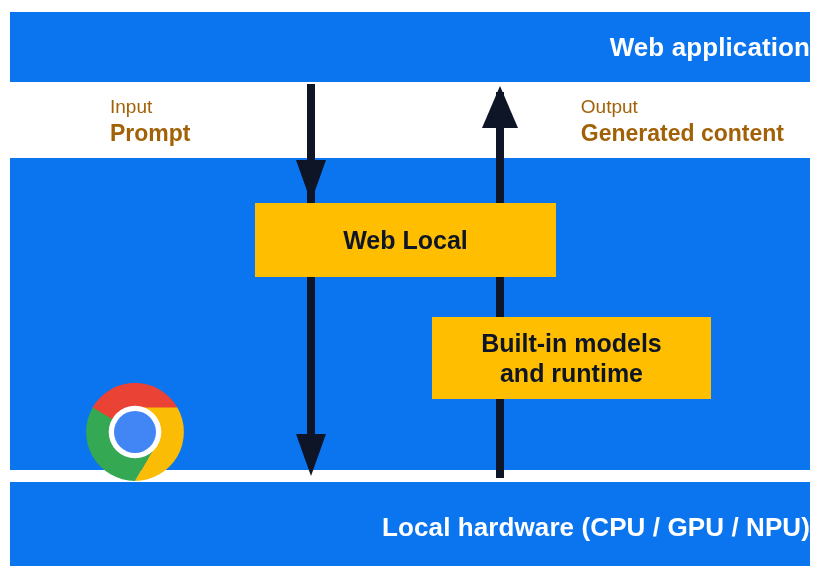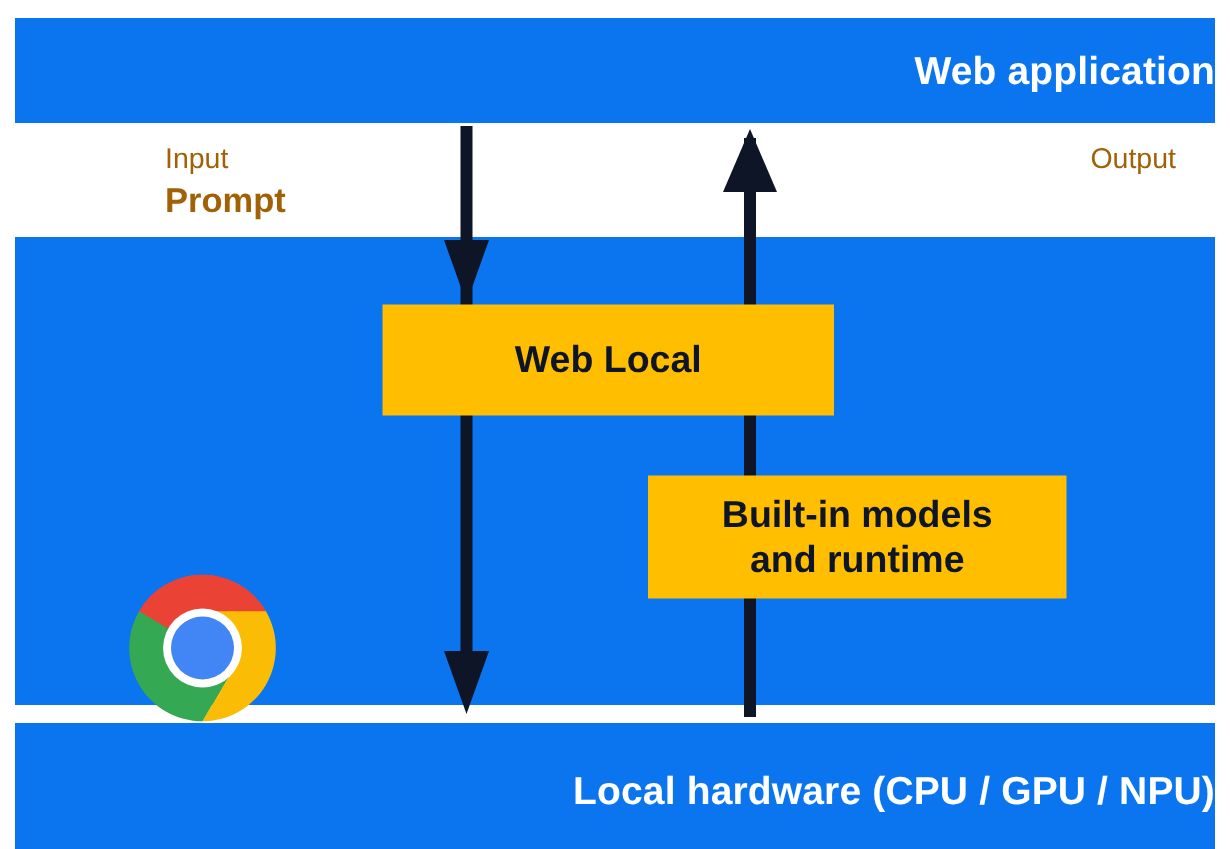--- a/index.html
+++ b/index.html
@@ -164,20 +164,21 @@
     <span class="band-title">Web application</span>
   </div>
 
   <div class="io-label" id="io-input">
     <span class="io-kind">Input</span>
     <span class="io-value">Prompt</span>
   </div>
 
   <div class="io-label" id="io-output">
     <span class="io-kind">Output</span>
+    <span class="io-value">Generated content</span>
   </div>
 
   <div class="band" id="band-browser">
 
     <div id="browser-group">
       <svg id="chrome-icon" width="104" height="104" viewBox="0 0 100 100">
 
         <path d="M50 3 A47 47 0 0 1 90.7 26.5 L62.5 42.8 A14.6 14.6 0 0 0 50 35.6 L50 3 Z
                  M50 3 A47 47 0 0 0 9.3 26.5 L25.9 55.2 A28.1 28.1 0 0 1 50 21 L90.7 26.5 L50 26.5 Z" fill="#ea4335"></path>
         <path d="M50 3 A47 47 0 0 1 90.7 26.5 L50 26.5 A23.5 23.5 0 0 0 29.5 38.4 L9.3 26.5 A47 47 0 0 1 50 3 Z" fill="#ea4335"></path>

